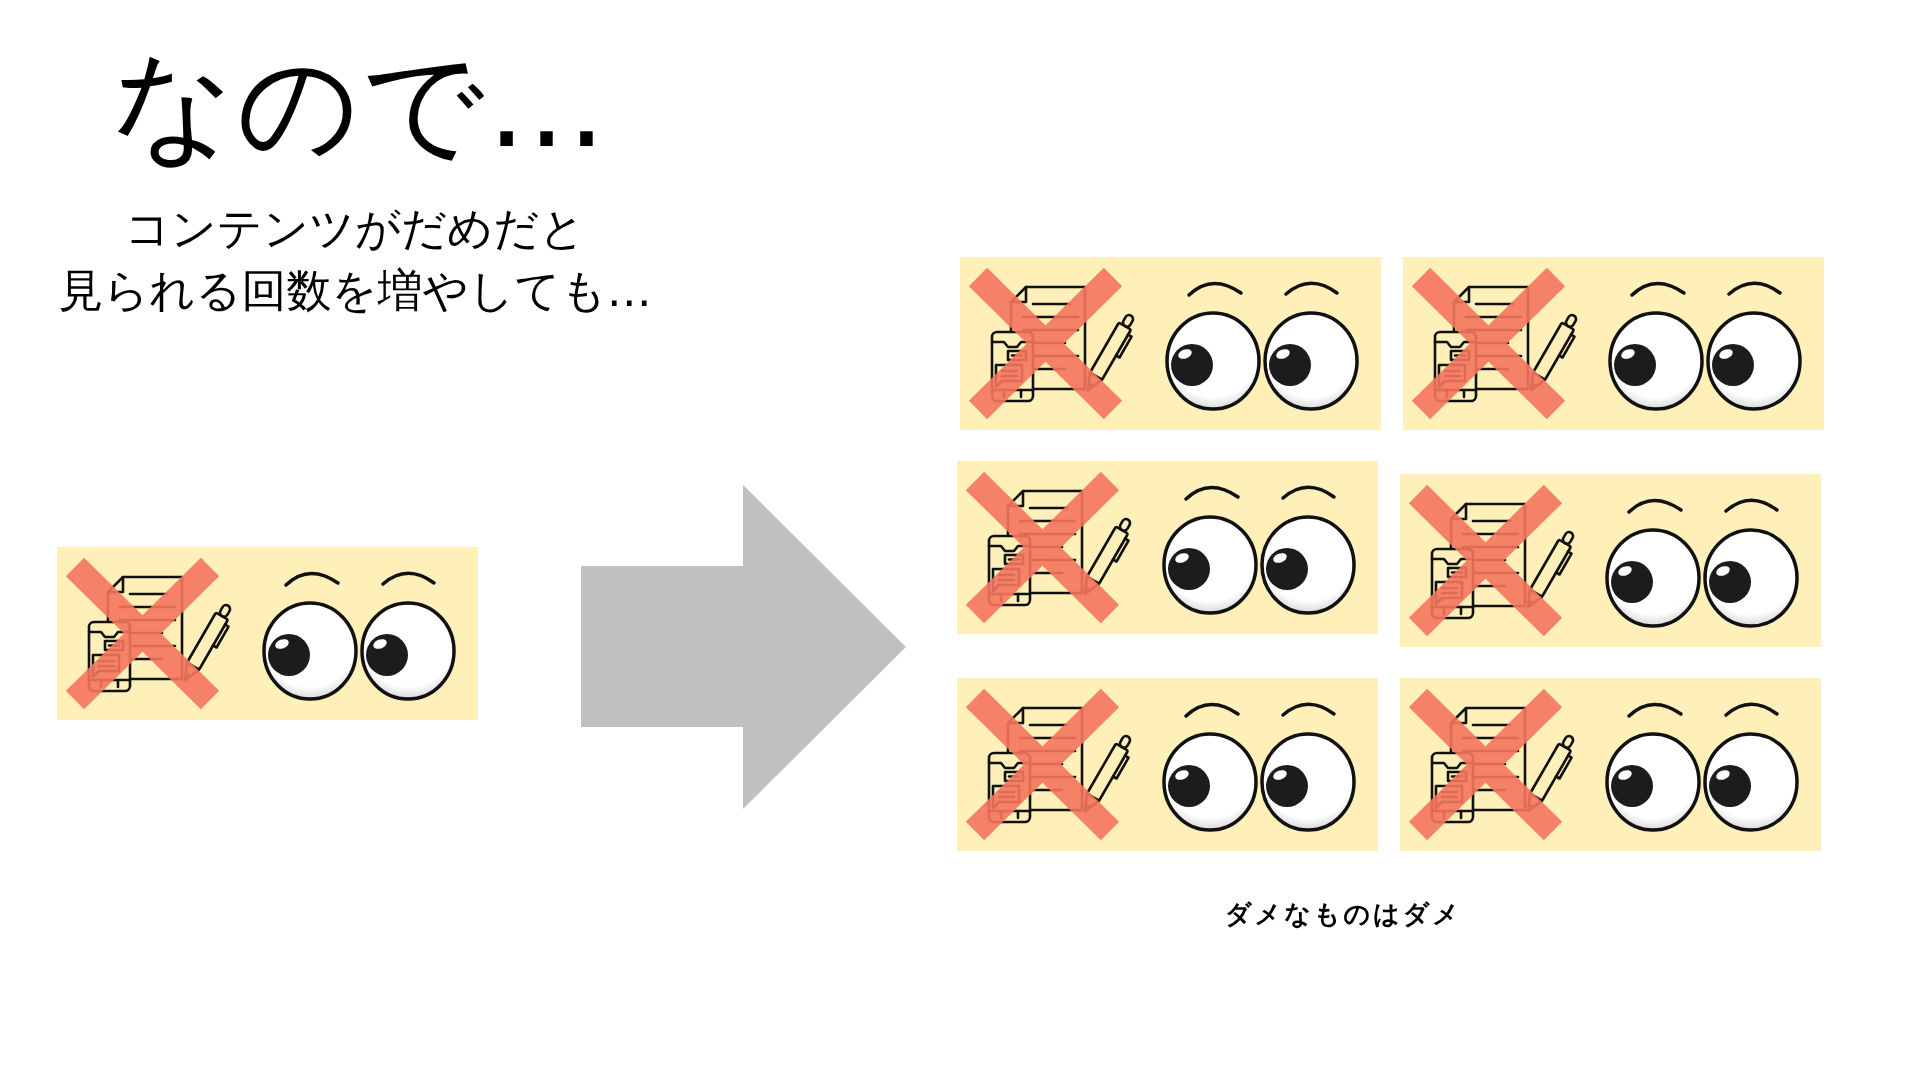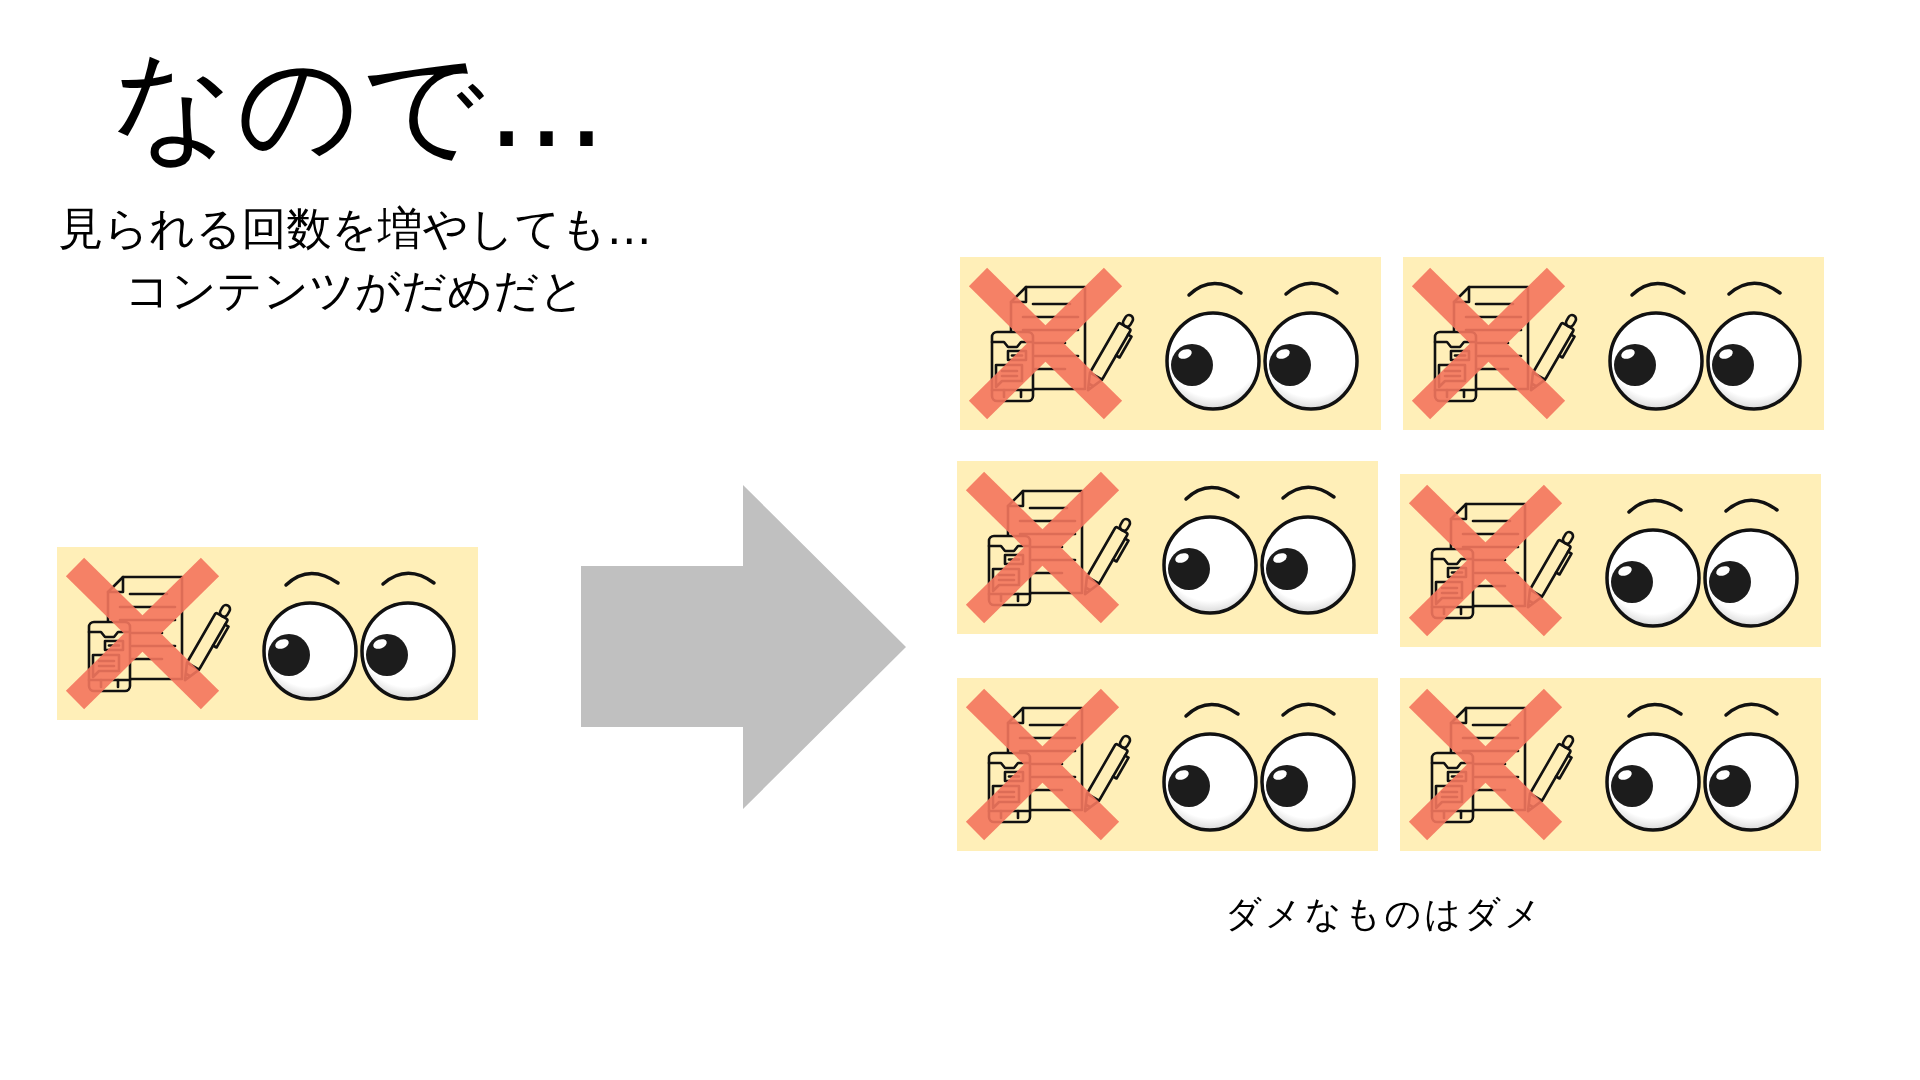--- a/index.html
+++ b/index.html
@@ -6,23 +6,23 @@
   body { width:1920px; height:1080px; position:relative; overflow:hidden;
          font-family:"DejaVu Sans","Liberation Sans",sans-serif; color:#000; }
   .title { position:absolute; left:112px; top:30px; font-size:120px; font-weight:normal;
            line-height:150px; letter-spacing:2px; white-space:nowrap; }
   .subtitle { position:absolute; left:0; width:710px; top:198px; text-align:center;
               font-size:45px; line-height:62px; white-space:nowrap; }
   .subtitle div { display:block; }
   .card { position:absolute; width:421px; height:173px; background:#FFEFB8; overflow:visible; }
   .card svg { position:absolute; left:0; top:0; width:421px; height:173px; overflow:visible; }
   .arrow { position:absolute; left:581px; top:485px; width:325px; height:324px; }
-  .caption { position:absolute; left:1225px; top:884px; font-size:36px; line-height:60px;
+  .caption { position:absolute; left:1225px; top:884px; font-size:26px; line-height:60px;
              letter-spacing:3px; white-space:nowrap;
-             font-family:"DejaVu Serif","Liberation Serif",serif; }
+             font-family:"DejaVu Serif","Liberation Serif",serif;font-weight:bold; }
 </style>
 </head>
 <body>
 
 <svg width="0" height="0" style="position:absolute" aria-hidden="true">
   <defs>
     <radialGradient id="eyeShade" cx="0.5" cy="0.35" r="0.7">
       <stop offset="0.75" stop-color="#ffffff"></stop>
       <stop offset="1" stop-color="#c9c9c9"></stop>
     </radialGradient>
@@ -74,22 +74,22 @@
       <circle cx="330" cy="108" r="21" fill="#1c1c1c"></circle>
       <ellipse cx="225" cy="97" rx="7" ry="4.5" fill="#ffffff" transform="rotate(-20 225 97)"></ellipse>
       <ellipse cx="323" cy="97" rx="7" ry="4.5" fill="#ffffff" transform="rotate(-20 323 97)"></ellipse>
     </g>
   </defs>
 </svg>
 
 <div class="title">なので…</div>
 
 <div class="subtitle">
+  <div>コンテンツがだめだと</div>
   <div>見られる回数を増やしても…</div>
-  <div>コンテンツがだめだと</div>
 </div>
 
 <div class="card" style="left:57px; top:547px;">
   <svg viewBox="0 0 421 173">
       <use href="#card-art"></use>
     </svg>
 </div>
 
 <svg class="arrow" viewBox="0 0 325 324">
   <polygon points="0,81 162,81 162,0 325,162 162,324 162,242 0,242" fill="#C0C0C0"></polygon>

